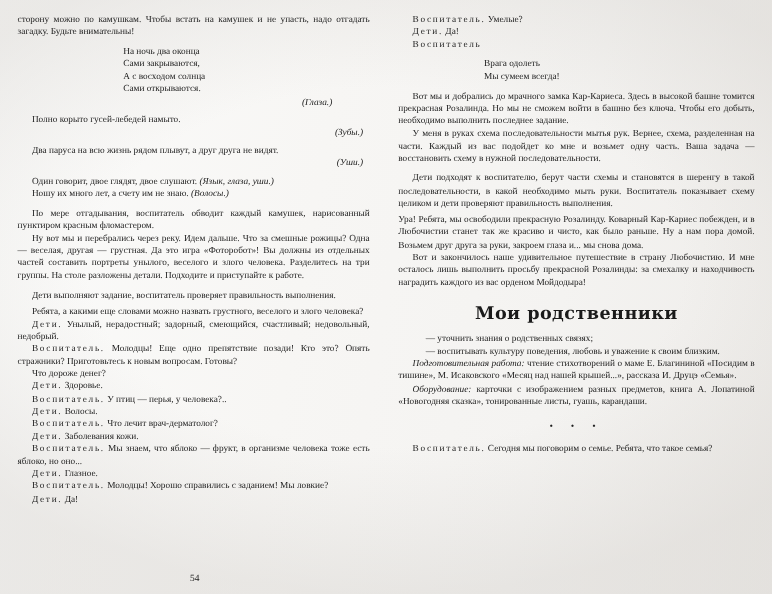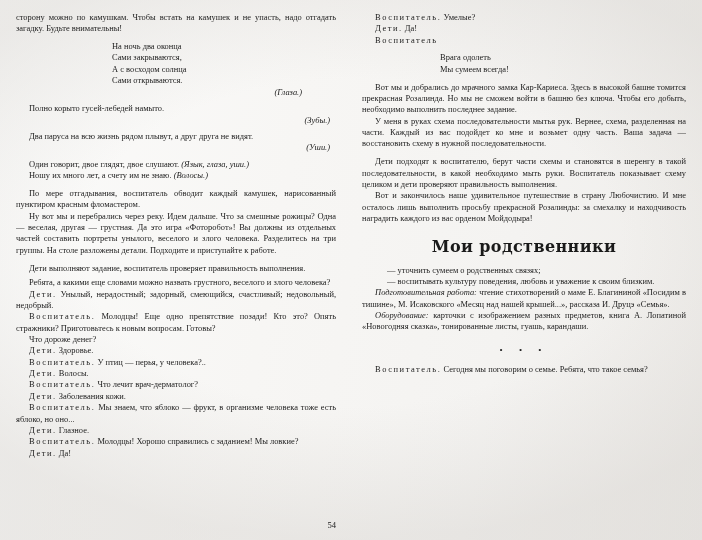--- a/index.html
+++ b/index.html
@@ -124,21 +124,21 @@
     margin: 12px 0 8px 0;
     color: #1f1f1f;
   }
 
   .folio {
     font-size: 8.6px;
     height: 20px;
     flex: 0 0 auto;
     padding-top: 8px;
   }
-  .folio-left  { text-align: right;  padding-left: 2px; }
+  .folio-left  { text-align: center;  padding-left: 2px; }
   .folio-right { text-align: right; padding-right: 4px; }
 </style>
 </head>
 <body>
 
 <div class="scan">
   <div class="spread">
 
     <div class="page page-left">
       <div class="body-col">
@@ -198,26 +198,27 @@
         <div class="verse-block" style="padding-left:78px">
           <div>Врага одолеть</div>
           <div>Мы сумеем всегда!</div>
         </div>
 
         <p class="gap">Вот мы и добрались до мрачного замка Кар-Кариеса. Здесь в высокой башне томится прекрасная Розалинда. Но мы не сможем войти в башню без ключа. Чтобы его добыть, необходимо выполнить последнее задание.</p>
         <p>У меня в руках схема последовательности мытья рук. Вернее, схема, разделенная на части. Каждый из вас подойдет ко мне и возьмет одну часть. Ваша задача — восстановить схему в нужной последовательности.</p>
 
         <p class="gap">Дети подходят к воспитателю, берут части схемы и становятся в шеренгу в такой последовательности, в какой необходимо мыть руки. Воспитатель показывает схему целиком и дети проверяют правильность выполнения.</p>
 
+        <p class="gap-sm noindent">Ура! Ребята, мы освободили прекрасную Розалинду. Коварный Кар-Кариес побежден, и в Любочистии станет так же красиво и чисто, как было раньше. Ну а нам пора домой. Возьмем друг друга за руки, закроем глаза и... мы снова дома.</p>
         <p>Вот и закончилось наше удивительное путешествие в страну Любочистию. И мне осталось лишь выполнить просьбу прекрасной Розалинды: за смехалку и находчивость наградить каждого из вас орденом Мойдодыра!</p>
 
         <div class="chapter-title">Мои  родственники</div>
 
         <ul class="aims">
-          <li>— уточнить сумеем о родственных связях;</li>
+          <li>— уточнить знания о родственных связях;</li>
           <li>— воспитывать культуру поведения, любовь и уважение к своим близким.</li>
         </ul>
 
         <p><i>Подготовительная работа:</i><span> чтение стихотворений о маме Е. Благининой «Посидим в тишине», М. Исаковского «Месяц над нашей крышей...», рассказа И. Друцэ «Семья».</span></p>
 
         <p><i>Оборудование:</i><span> карточки с изображением разных предметов, книга А. Лопатиной «Новогодняя сказка», тонированные листы, гуашь, карандаши.</span></p>
 
         <div class="dots">• • •</div>
 
         <p><span class="spk">Воспитатель.</span><span> Сегодня мы поговорим о семье. Ребята, что такое семья?</span></p>

